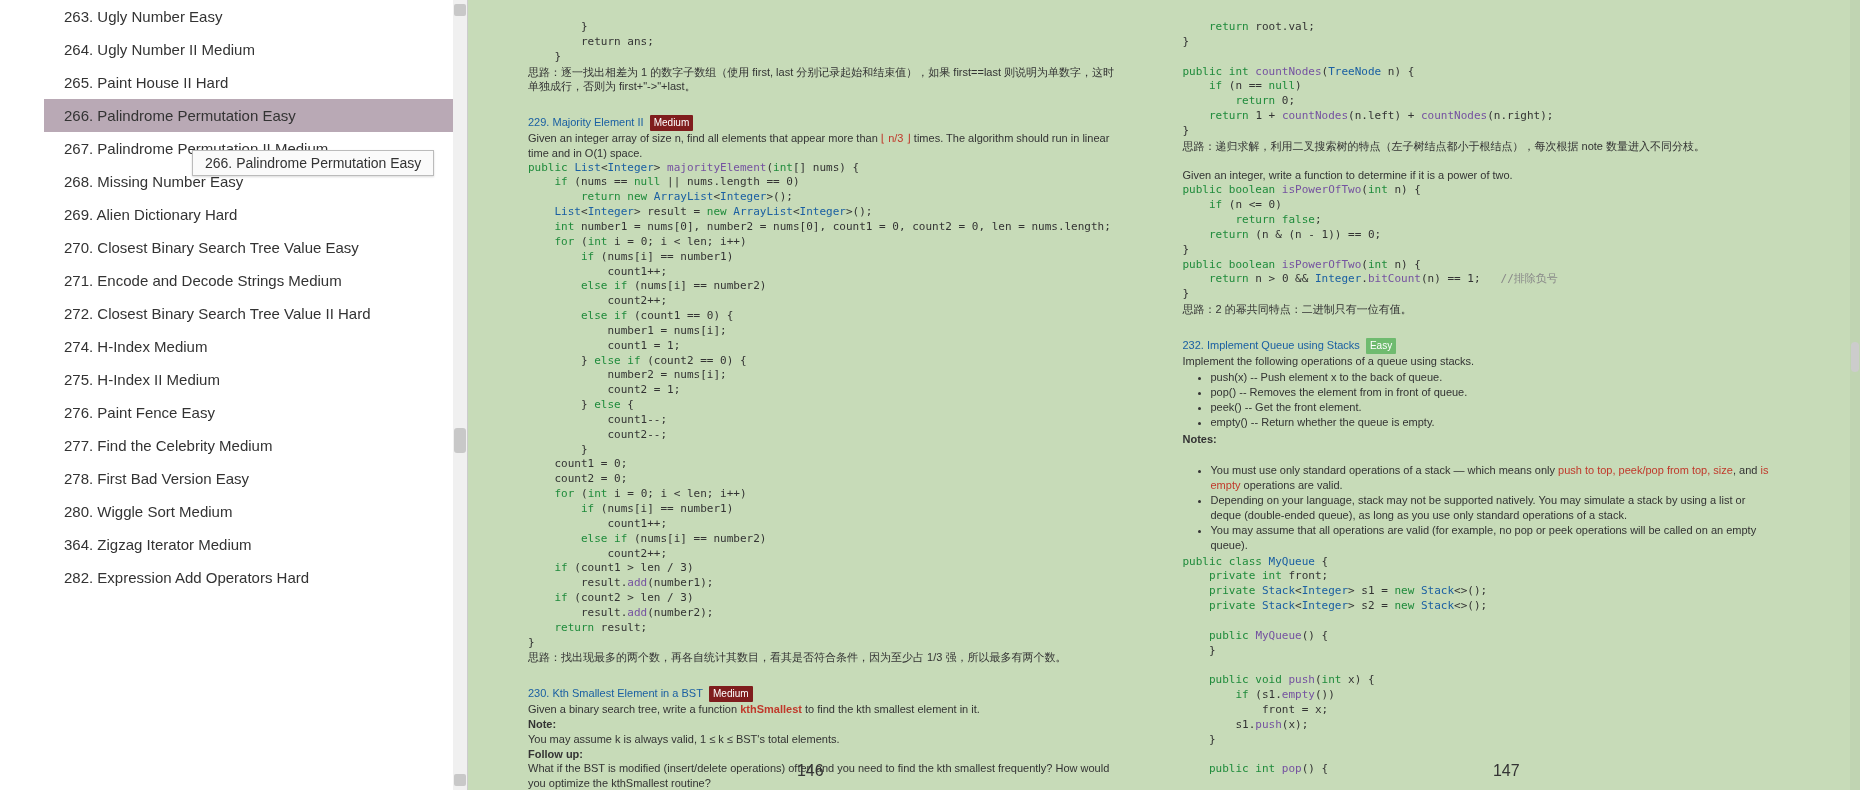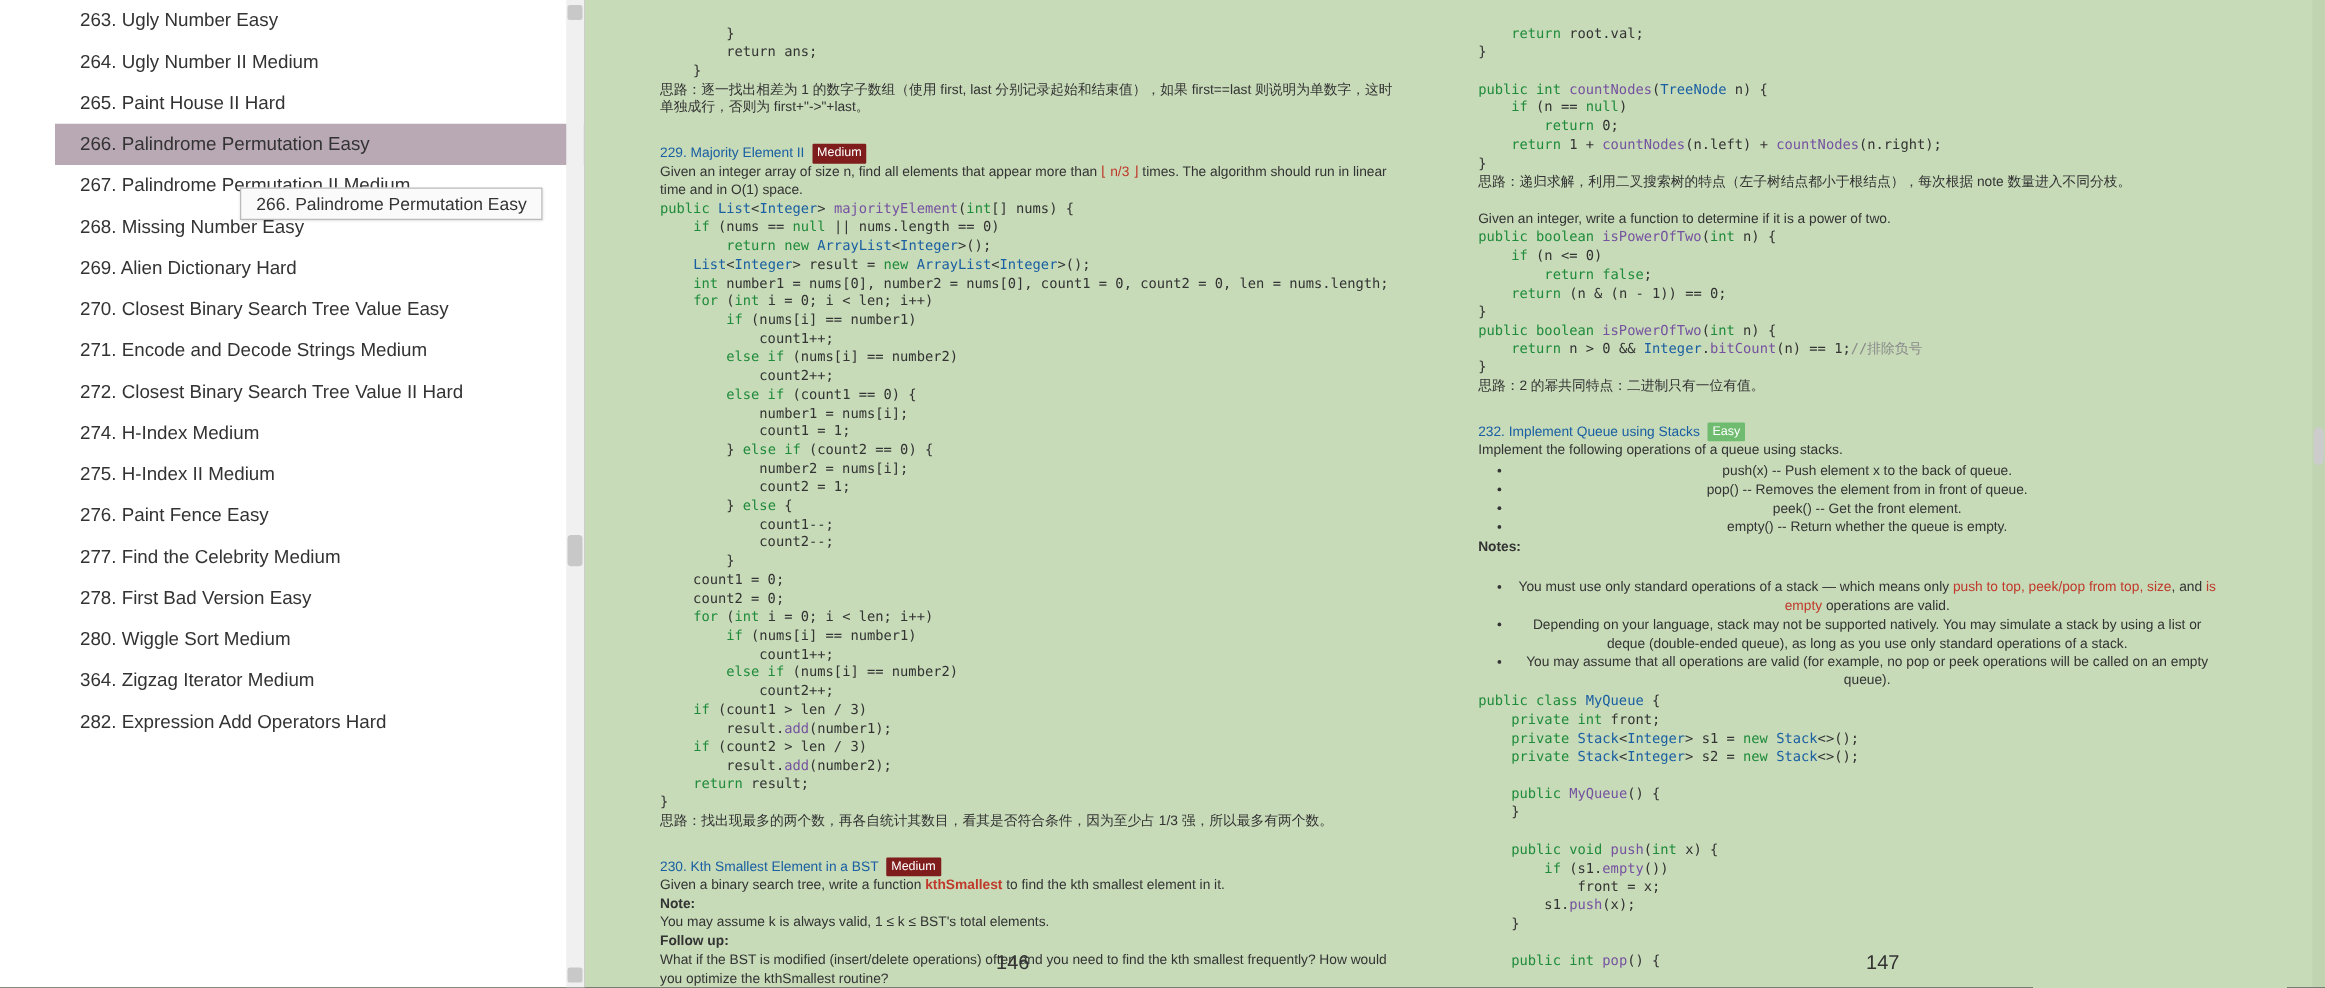--- a/index.html
+++ b/index.html
@@ -19,26 +19,26 @@
   .page-inner{height:100%;}
   .pg-num{position:absolute;bottom:8px;left:50%;transform:translateX(-50%);font-size:16px;color:#333;}
   .heading{color:#1a5fa2;font-size:11px;margin-top:6px;}
   .diff{padding:1px 4px;font-size:10px;color:#fff;border-radius:1px;display:inline-block;vertical-align:middle;}
   .diff.easy{background:#6fbb6f;}
   .diff.med{background:#7f1d1d;}
   pre{font-family:Consolas,Menlo,monospace;font-size:11px;line-height:1.35;white-space:pre;color:#333;}
   .c-kw{color:#1f8b3b;}
   .c-typ{color:#1a5fa2;}
   .c-num{color:#333;}
-  .c-com{color:#888;}
+  .c-com{color:#888;margin-left:20px;}
   .c-fn{color:#7552a0;}
   .txt{font-size:11px;color:#333;}
   .frac{color:#c0392b;}
   ul.notes{margin:2px 0 2px 28px;font-size:11px;}
-  ul.notes li{margin:0 0;text-align:center;}
+  ul.notes li{margin:0 0;}
   .content-scroll{position:absolute;right:0;top:0;width:10px;height:100%;background:rgba(0,0,0,.03);}
   .content-thumb{position:absolute;right:1px;width:8px;height:30px;top:342px;background:#ccc;border-radius:4px;}
 </style>
 </head>
 <body>
 
 <div class="app">
 
   <div class="sidebar">
     <div class="toc" id="toc">

